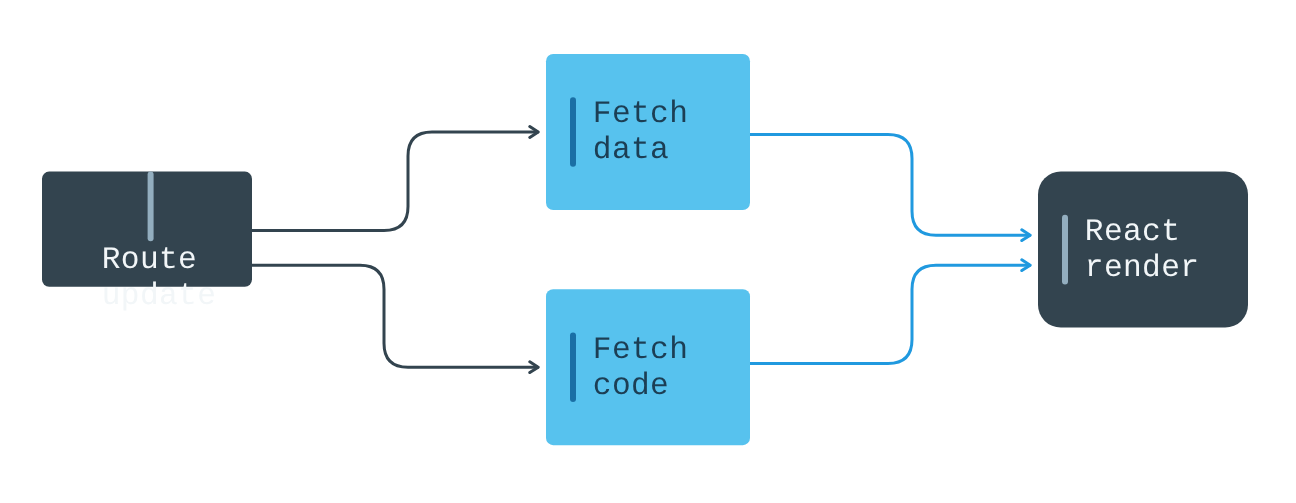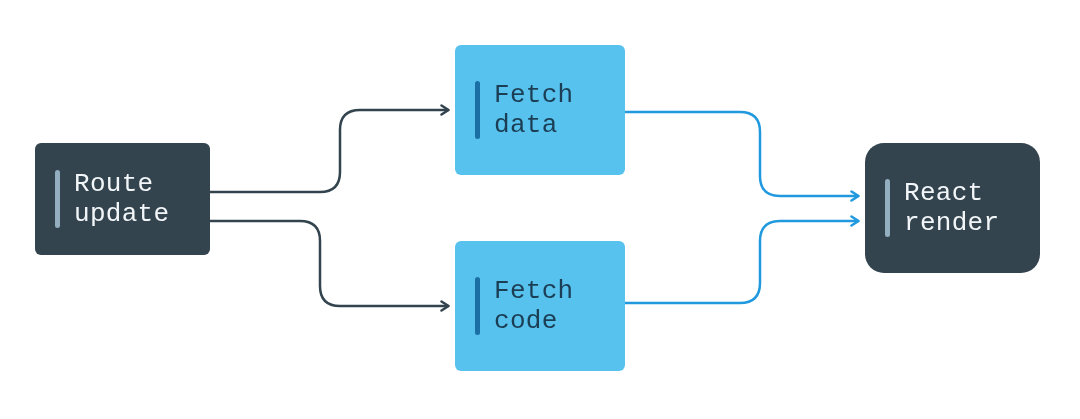--- a/index.html
+++ b/index.html
@@ -85,21 +85,21 @@
 
     <path class="edge edge-dark" d="M 210 192 L 320 192 Q 340 192 340 172 L 340 130 Q 340 110 360 110 L 448 110" marker-end="url(#arrowhead-dark)"></path>
 
     <path class="edge edge-dark" d="M 210 221 L 300 221 Q 320 221 320 241 L 320 286 Q 320 306 340 306 L 448 306" marker-end="url(#arrowhead-dark)"></path>
 
     <path class="edge edge-blue" d="M 625 112 L 740 112 Q 760 112 760 132 L 760 176 Q 760 196 780 196 L 858 196" marker-end="url(#arrowhead-blue)"></path>
 
     <path class="edge edge-blue" d="M 625 303 L 740 303 Q 760 303 760 283 L 760 241 Q 760 221 780 221 L 858 221" marker-end="url(#arrowhead-blue)"></path>
   </svg>
 
-  <div class="node node-dark" style="left:35px; top:143px; width:175px; height:112px;">
+  <div class="node node-dark" style="left:35px; top:143px; width:175px; height:96px;flex-direction:column;">
     <span class="accent"></span>
     <span class="label">Route
 update</span>
   </div>
 
   <div class="node node-light" style="left:455px; top:45px; width:170px; height:130px;">
     <span class="accent"></span>
     <span class="label">Fetch
 data</span>
   </div>

